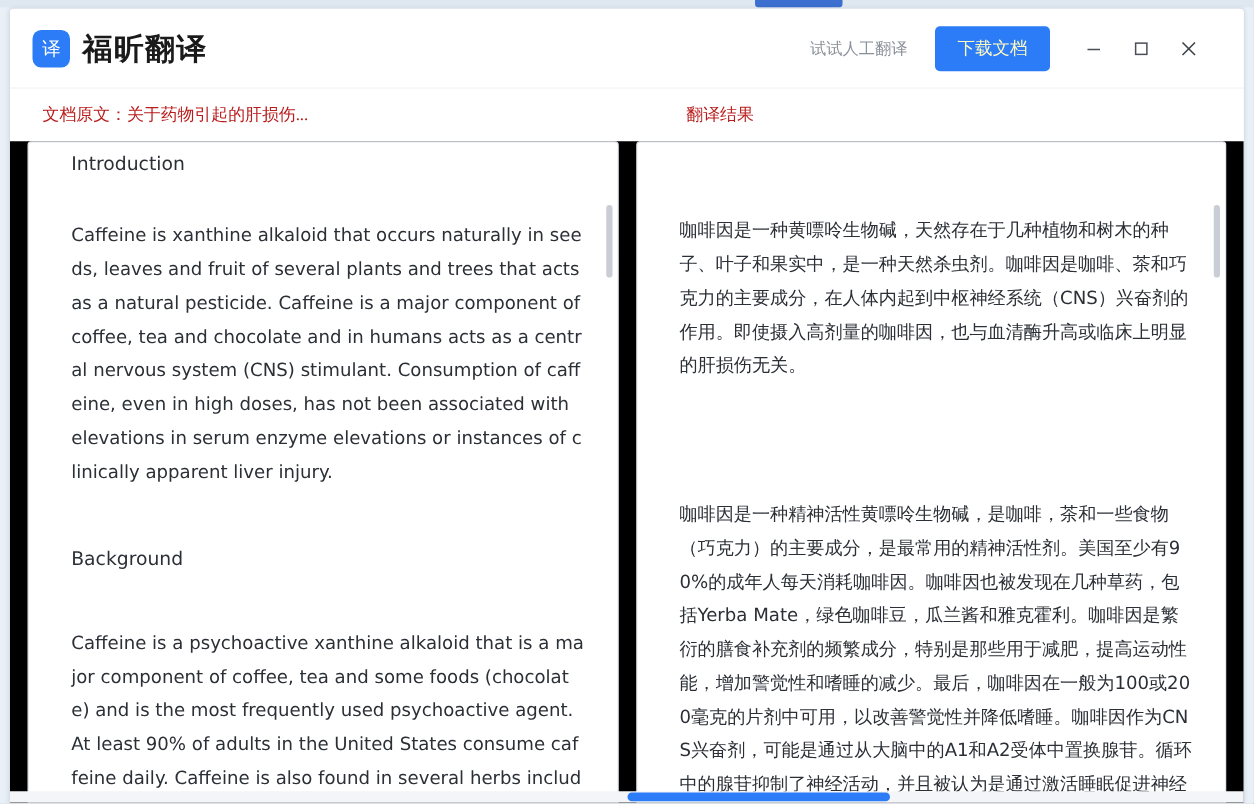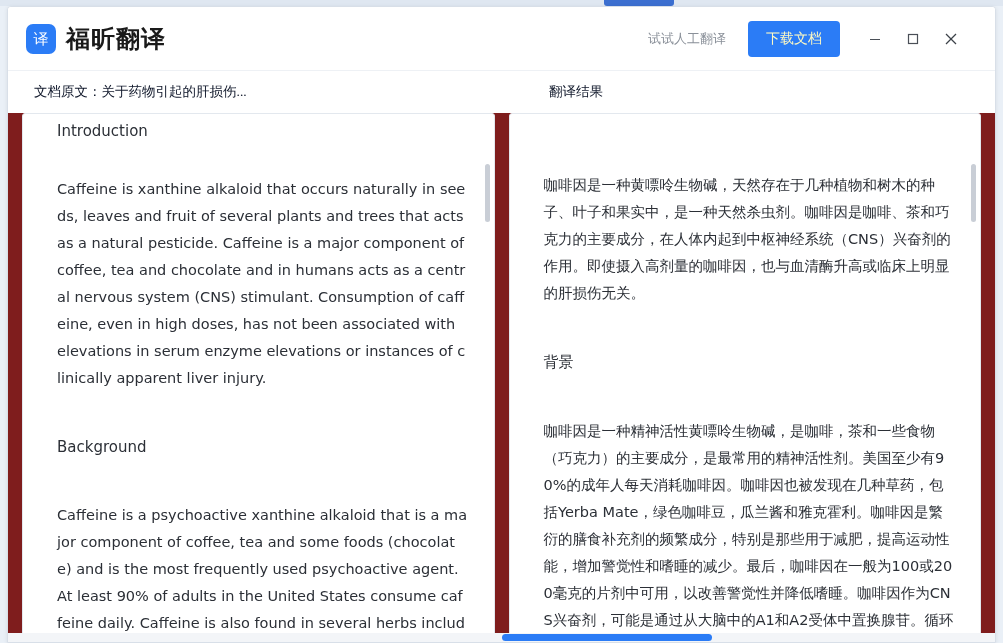--- a/index.html
+++ b/index.html
@@ -108,34 +108,34 @@
   
   .colheaders {
     position: relative;
     height: 42px;
     background: #ffffff;
   }
   .colheader {
     position: absolute;
     top: 12px;
     font-size: 13.5px;
-    color: #0f172a;
+    color: #b91c1c;
     font-family: Liberation Serif, serif;
     white-space: nowrap;
     overflow: hidden;
     text-overflow: ellipsis;
   }
   .colheader.left  { left: 26px; max-width: 420px; }
   .colheader.right { left: 524px; max-width: 420px; margin-left: 17px; }
 
   
   .panes {
     position: relative;
     height: 531px;
-    background: #7f1d1d;
+    background: #000000;
     padding: 0 14px 0 14px;
     display: flex;
     gap: 14px;
   }
   .pane {
     position: relative;
     flex: 1 1 0;
     background: #ffffff;
     border: 1px solid #e3e8ee;
     border-radius: 3px;
@@ -259,21 +259,20 @@
         </div>
         <div class="pane-scroll"></div>
       </div>
 
       <div class="pane">
         <div class="pane-inner">
           <div class="sp-22"></div>
           <div class="sp-36"></div>
           <p class="doc-p cn">咖啡因是一种黄嘌呤生物碱，天然存在于几种植物和树木的种子、叶子和果实中，是一种天然杀虫剂。咖啡因是咖啡、茶和巧克力的主要成分，在人体内起到中枢神经系统（CNS）兴奋剂的作用。即使摄入高剂量的咖啡因，也与血清酶升高或临床上明显的肝损伤无关。</p>
           <div class="sp-46"></div>
-          <p class="doc-h">背景</p>
           <div class="sp-46"></div>
           <p class="doc-p cn">咖啡因是一种精神活性黄嘌呤生物碱，是咖啡，茶和一些食物（巧克力）的主要成分，是最常用的精神活性剂。美国至少有90%的成年人每天消耗咖啡因。咖啡因也被发现在几种草药，包括Yerba Mate，绿色咖啡豆，瓜兰酱和雅克霍利。咖啡因是繁衍的膳食补充剂的频繁成分，特别是那些用于减肥，提高运动性能，增加警觉性和嗜睡的减少。最后，咖啡因在一般为100或200毫克的片剂中可用，以改善警觉性并降低嗜睡。咖啡因作为CNS兴奋剂，可能是通过从大脑中的A1和A2受体中置换腺苷。循环中的腺苷抑制了神经活动，并且被认为是通过激活睡眠促进神经元之的激活来负责嗜睡的感染。腺苷的逆转可能考虑含咖啡因产品的精神活性性特性。咖啡因有许多其他动作</p>
         </div>
         <div class="pane-scroll right-pane"></div>
       </div>
 
     </div>
 
     <div class="hscroll-track">
       <div class="hscroll-thumb"></div>

